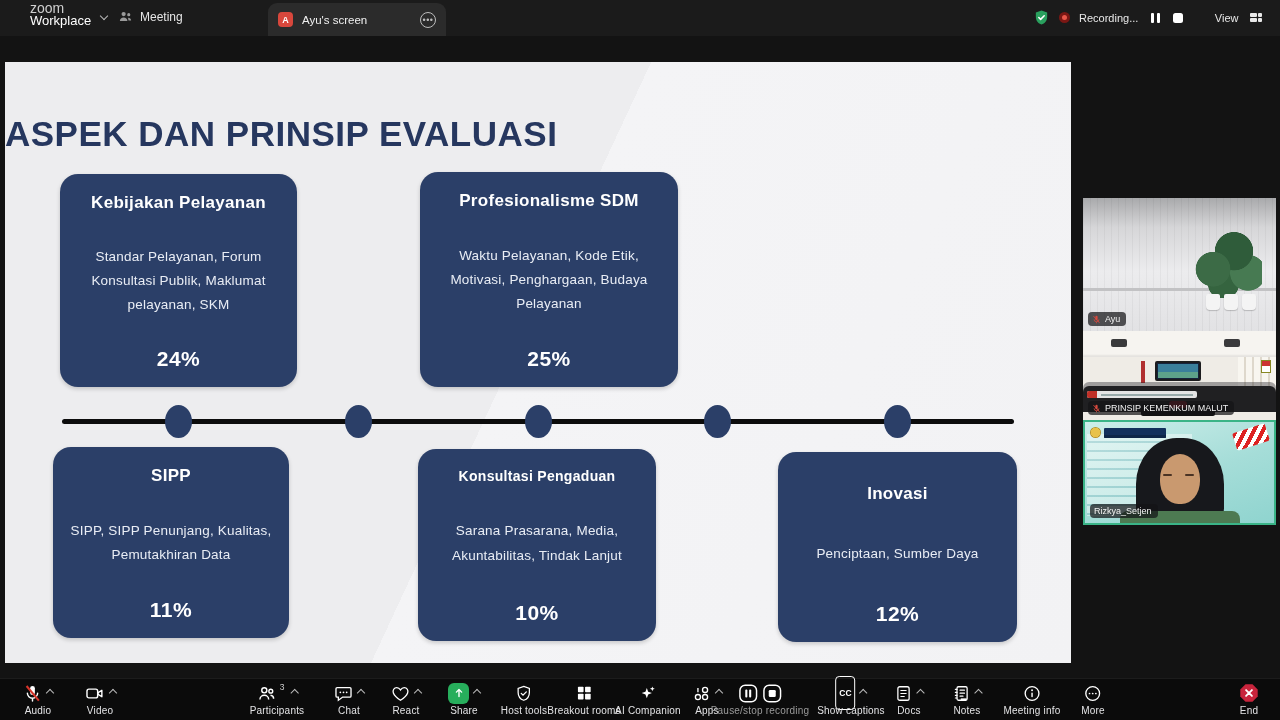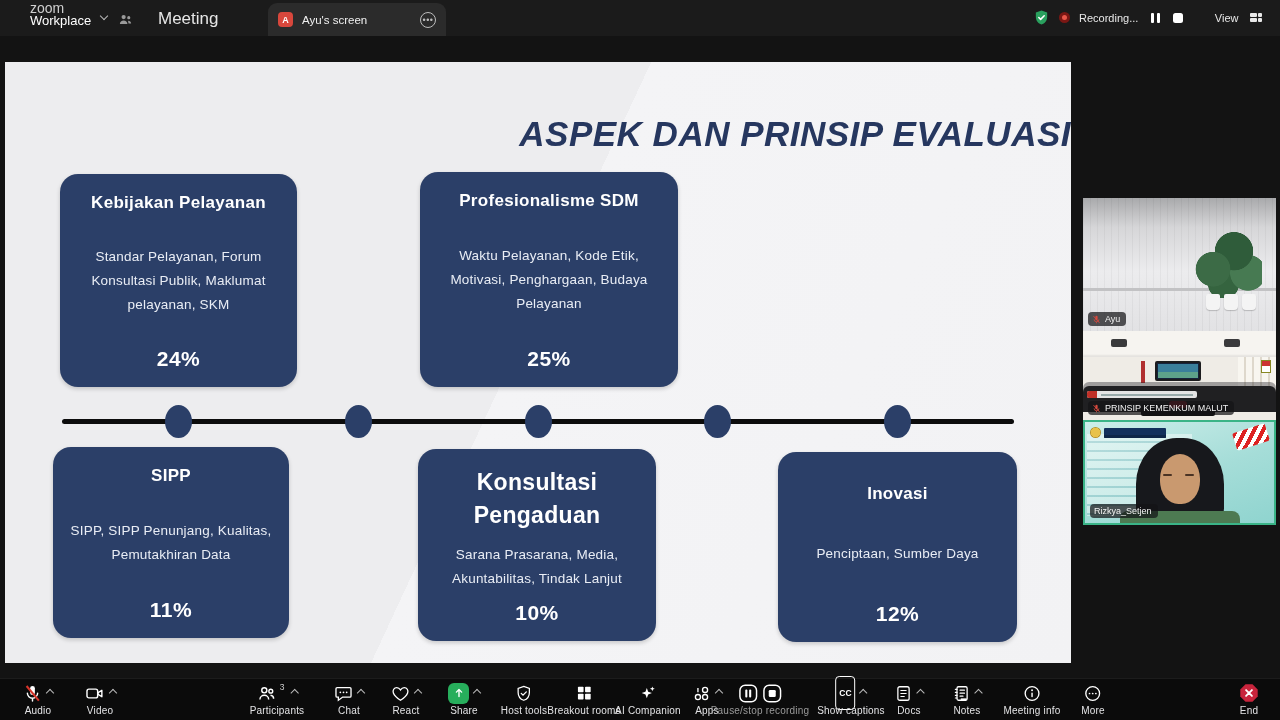--- a/index.html
+++ b/index.html
@@ -6,38 +6,38 @@
   html,body { width:1280px; height:720px; overflow:hidden; background:#000; font-family:"Liberation Sans",sans-serif; }
 
   
   .topbar { position:absolute; left:0; top:0; width:1280px; height:36px; background:#1b1b1b; color:#ddd; }
   .brand { position:absolute; left:30px; top:4px; display:flex; align-items:center; gap:10px; cursor:default; }
   .brand-sm { display:block; font-size:14px; color:#cfcfcf; line-height:9px; }
   .brand-lg { display:block; font-size:13px; font-weight:normal; color:#fff; line-height:15px; }
   .chev { width:6px; height:6px; border-left:1.6px solid #b9b9b9; border-top:1.6px solid #b9b9b9; display:inline-block; }
   .chev.down { transform:rotate(225deg); }
   .chev.up { transform:rotate(45deg); }
-  .meeting-tab { position:absolute; left:118px; top:9px; display:flex; align-items:center; gap:25px; font-size:17px; color:#e6e6e6; }
+  .meeting-tab { position:absolute; left:118px; top:9px; display:flex; align-items:center; gap:7px; font-size:12px; color:#e6e6e6; }
   .screen-tab { position:absolute; left:268px; top:3px; width:178px; height:33px; background:#2b2b2b; border-radius:9px 9px 0 0; display:flex; align-items:center; gap:9px; padding:0 10px; font-size:11.5px; color:#f0f0f0; }
   .screen-avatar { width:15px; height:15px; background:#d8473c; color:#fff; border-radius:4px; font-size:9px; font-weight:bold; display:flex; align-items:center; justify-content:center; }
   .tab-menu { margin-left:auto; width:16px; height:16px; border:1.3px solid #bdbdbd; border-radius:50%; color:#bdbdbd; font-size:9px; letter-spacing:.5px; display:flex; align-items:center; justify-content:center; }
   .topbar-right { position:absolute; right:18px; top:9px; display:flex; align-items:center; gap:9px; font-size:11px; color:#e8e8e8; }
   .rec-dot { width:11px; height:11px; border-radius:50%; background:#7a1714; display:inline-flex; align-items:center; justify-content:center; }
   .rec-dot i { width:5px; height:5px; border-radius:50%; background:#e8564a; }
   .pause-bars { display:inline-flex; gap:2.5px; margin-left:4px; }
   .pause-bars i { width:3px; height:10px; background:#fff; border-radius:1px; }
   .stop-sq { width:10px; height:10px; background:#fff; border-radius:2.5px; margin-left:4px; }
   .view-grid { display:inline-grid; grid-template-columns:7px 4px; gap:1.5px; margin-left:2px; }
   .view-grid i { background:#e8e8e8; height:4px; border-radius:1px; }
 
   
   .stage { position:absolute; left:0; top:36px; width:1280px; height:642px; background:#131313; }
 
   .slide { position:absolute; left:5px; top:26px; width:1066px; height:601px; background:linear-gradient(115deg,#ededef 0%,#ededef 48%,#f4f4f6 48%,#f2f2f4 100%); }
-  .slide-title { position:absolute; left:0; top:52px; width:100%; text-align:right; font-size:35px; font-weight:bold; font-style:italic; color:#26375f; letter-spacing:.5px; }
+  .slide-title { position:absolute; left:0; top:52px; width:100%; text-align:left; font-size:35px; font-weight:bold; color:#26375f; letter-spacing:.5px; }
 
   .card { position:absolute; background:#2b3f68; border-radius:18px; color:#fff; display:flex; flex-direction:column; justify-content:space-between; text-align:center; padding:17px 16px 16px; box-shadow:0 2px 4px rgba(0,0,0,.18); }
   .card h3 { font-size:17px; font-weight:bold; line-height:1.45; letter-spacing:.3px; }
   .card p { font-size:13.5px; line-height:1.8; color:#e9edf5; letter-spacing:.2px; }
   .card .pct { font-size:21px; font-weight:bold; letter-spacing:.5px; }
   .card-tab { position:absolute; right:-18px; top:150px; width:24px; height:18px; background:#2b3f68; border-radius:0 8px 8px 0; }
 
   .tl-line { position:absolute; left:57px; top:357px; width:952px; height:4.5px; background:#0c0c0c; border-radius:3px; }
   .tl-dot { position:absolute; top:343px; width:27px; height:33px; background:#2b3f68; border-radius:50%; }
 
@@ -174,21 +174,21 @@
     <div class="tl-dot" style="left:699px;"></div>
     <div class="tl-dot" style="left:879px;"></div>
 
     <div class="card" style="left:48px; top:385px; width:236px; height:191px;">
       <h3>SIPP</h3>
       <p>SIPP, SIPP Penunjang, Kualitas, Pemutakhiran Data</p>
       <div class="pct">11%</div>
     </div>
 
     <div class="card" style="left:413px; top:387px; width:238px; height:192px;">
-      <h3 style="font-size:23px">Konsultasi Pengaduan</h3>
+      <h3 style="font-size:14px">Konsultasi Pengaduan</h3>
       <p>Sarana Prasarana, Media, Akuntabilitas, Tindak Lanjut</p>
       <div class="pct">10%</div>
     </div>
 
     <div class="card" style="left:773px; top:390px; width:239px; height:190px; padding-top:30px;">
       <h3>Inovasi</h3>
       <p>Penciptaan, Sumber Daya</p>
       <div class="pct">12%</div>
     </div>
   </div>

